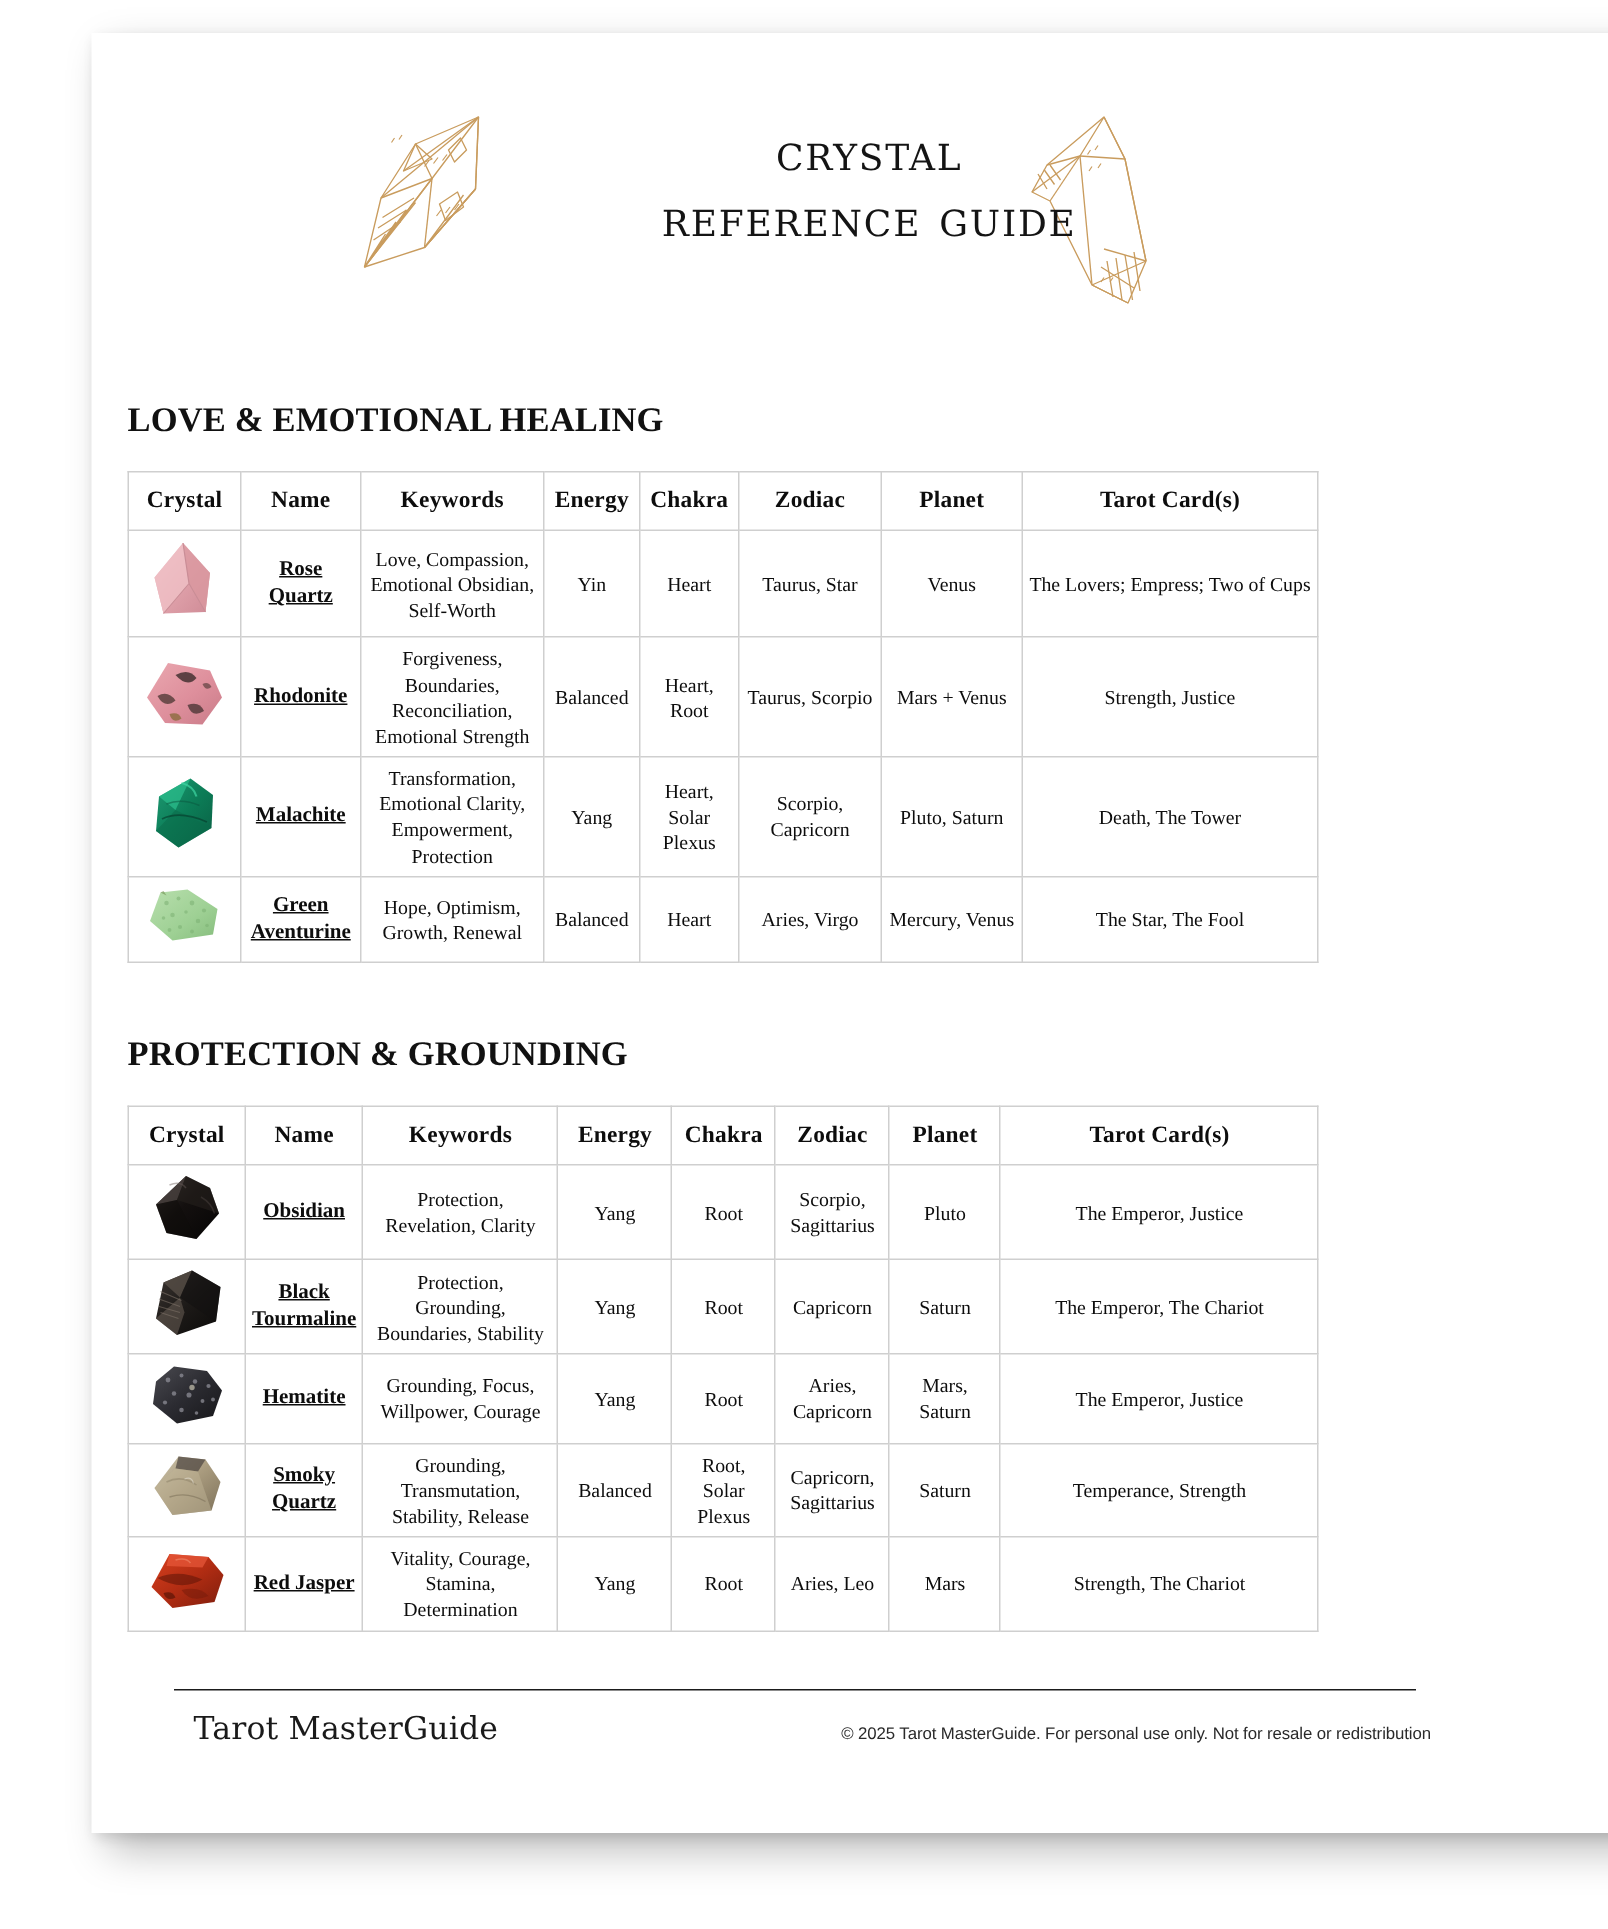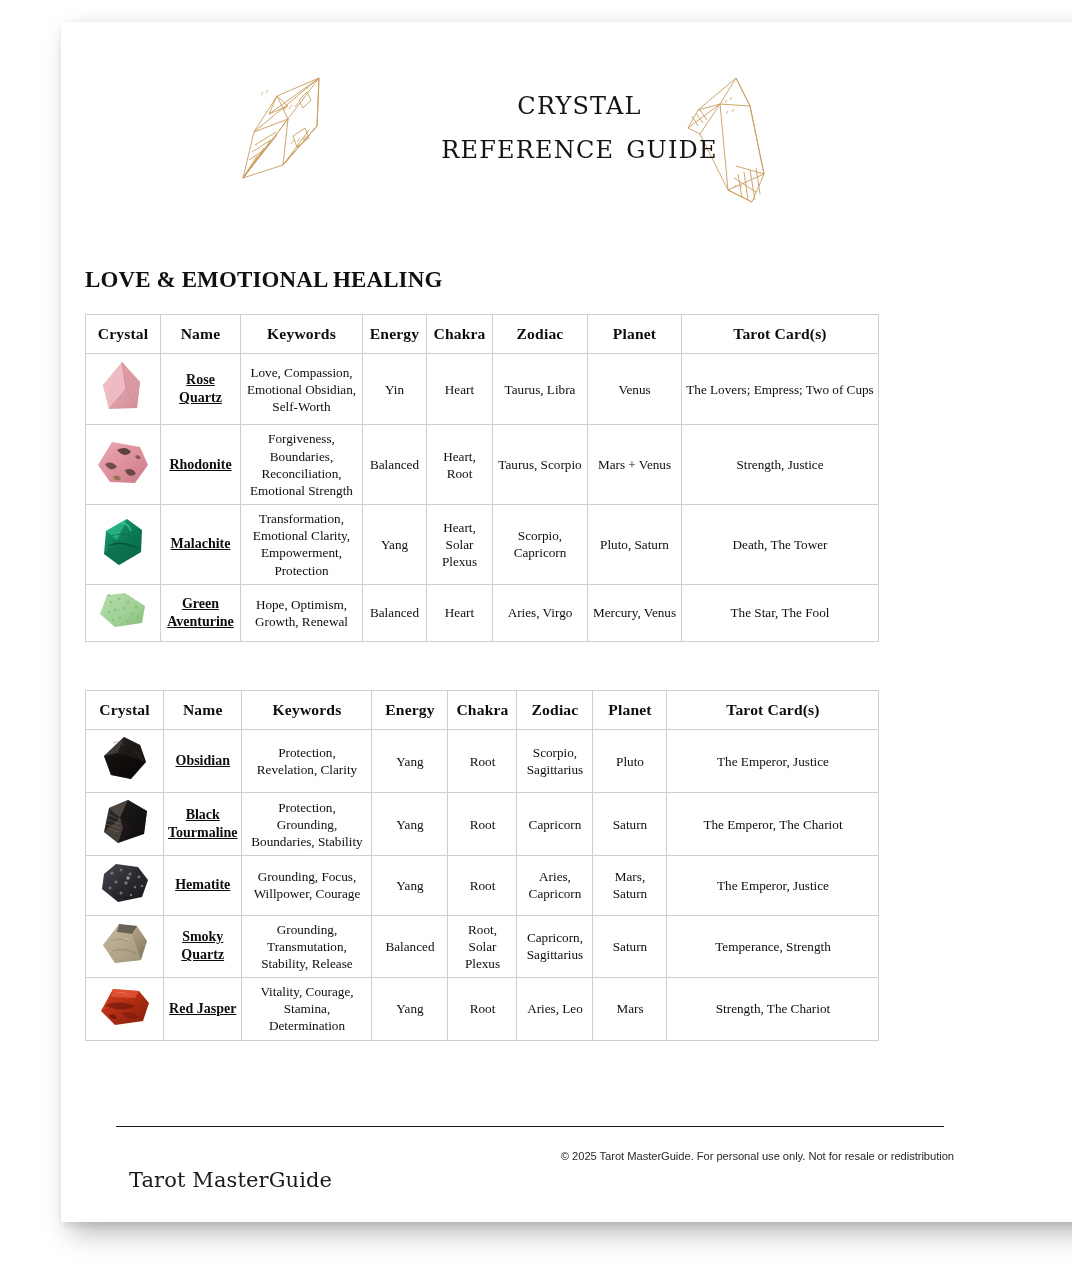--- a/index.html
+++ b/index.html
@@ -150,21 +150,20 @@
   }
   #brand {
     position: absolute;
     left: 68px;
     top: 36px;
     font-family: "DejaVu Serif", "Liberation Serif", serif;
     font-weight: 400;
     font-size: 21px;
     color: #1a1a1a;
     letter-spacing: 0.005em;
-    margin-top: 28px;
   }
   #copyright {
     position: absolute;
     right: 43px;
     top: 46px;
     font-family: "Liberation Sans", sans-serif;
     font-size: 11.2px;
     color: #2a2a2a;
     letter-spacing: -0.005em;
     white-space: nowrap;
@@ -273,21 +272,21 @@
                   <path d="M26 3 L30 30 L41 49 L44 23 Z" fill="#d9979f" opacity=".8"></path>
                   <path d="M26 3 L30 30" stroke="#c98d96" stroke-width=".8" fill="none"></path>
                   <path d="M30 30 L13 50 M30 30 L41 49" stroke="#c98d96" stroke-width=".7" fill="none"></path>
                 </svg>
               </span>
             </td>
             <td class="name">Rose Quartz</td>
             <td>Love, Compassion, Emotional Obsidian, Self-Worth</td>
             <td>Yin</td>
             <td>Heart</td>
-            <td>Taurus, Libra</td>
+            <td>Taurus, Star</td>
             <td>Venus</td>
             <td>The Lovers; Empress; Two of Cups</td>
           </tr>
           <tr>
             <td class="gem-cell">
               <span class="gem">
                 <svg width="56" height="50" viewBox="0 0 56 50">
                   <defs>
                     <linearGradient id="rh" x1="0" y1="0" x2="1" y2="1">
                       <stop offset="0" stop-color="#eaa8b0"></stop>
@@ -377,20 +376,21 @@
             <td>Heart</td>
             <td>Aries, Virgo</td>
             <td>Mercury, Venus</td>
             <td>The Star, The Fool</td>
           </tr>
         </tbody>
       </table>
     </div>
 
     <div class="section prot">
+      <div class="section-title">PROTECTION &amp; GROUNDING</div>
       <table class="guide t2">
         <colgroup>
           <col class="c0">
             <col class="c1">
             <col class="c2">
             <col class="c3">
           <col class="c4">
             <col class="c5">
             <col class="c6">
             <col class="c7">

